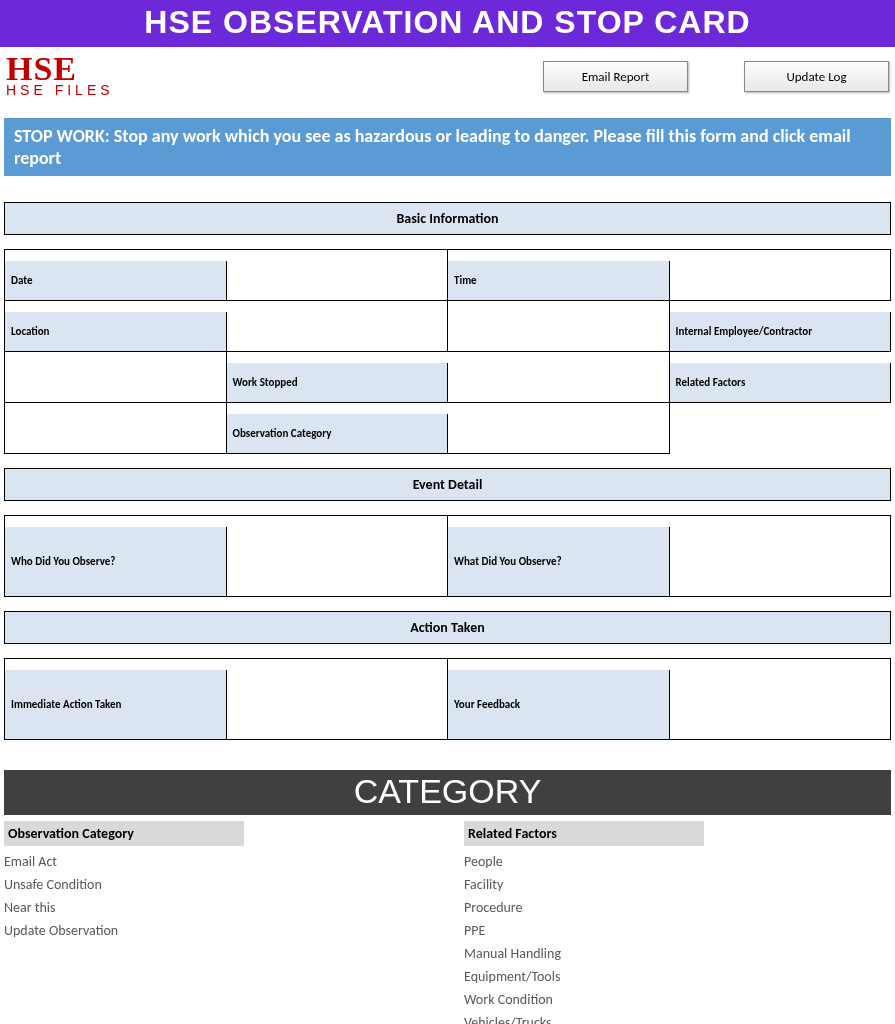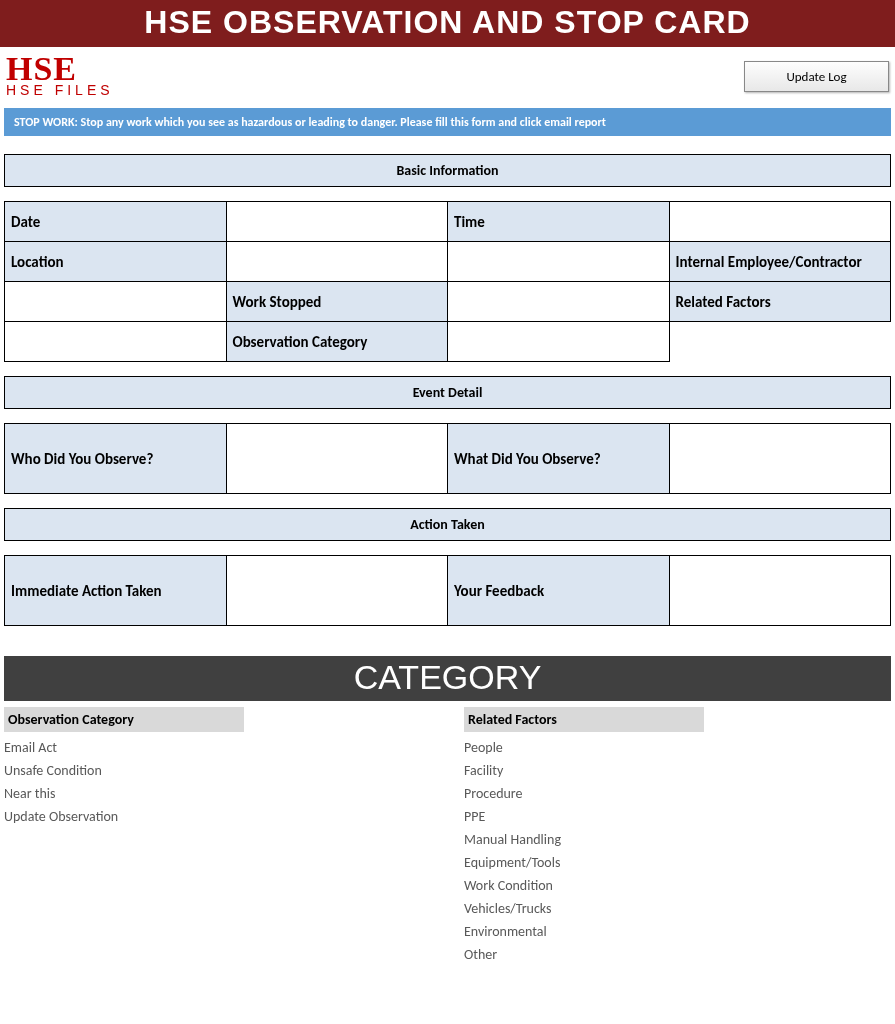--- a/index.html
+++ b/index.html
@@ -4,33 +4,33 @@
 <style>
   * { box-sizing: border-box; margin: 0; padding: 0; }
   body {
     font-family: Calibri, Arial, sans-serif;
     font-size: 14px;
     width: 895px;
     background: #fff;
     color: #000;
   }
   .title-bar {
-    background: #7f1d1d;
+    background: #6d28d9;
     color: #fff;
     text-align: center;
     font-weight: bold;
     font-size: 32px;
     padding: 4px 0 6px 0;
     letter-spacing: 1px;
     font-family: Impact, "Arial Black", sans-serif;
   }
   .header-row {
     display: flex;
     align-items: center;
-    padding: 8px 6px 10px 6px;
+    padding: 8px 6px 20px 6px;
     background: #fff;
   }
   .logo {
     flex: 0 0 140px;
   }
   .logo-big {
     font-family: "Times New Roman", serif;
     font-weight: bold;
     font-size: 34px;
     color: #c00000;
@@ -53,23 +53,23 @@
     border: 1px solid #888;
     padding: 7px 0;
     box-shadow: 1px 1px 2px rgba(0,0,0,.3);
     cursor: pointer;
   }
   .btn + .btn { margin-left: 56px; }
   .notice {
     background: #5b9bd5;
     color: #fff;
     font-weight: bold;
-    font-size: 12px;
+    font-size: 18px;
     padding: 7px 10px;
-    margin: 0 4px 18px 4px;
+    margin: 0 4px 26px 4px;
   }
   .section-heading {
     background: #dbe5f1;
     font-weight: bold;
     text-align: center;
     padding: 7px 8px;
     border: 1px solid #000;
     margin: 0 4px;
   }
   .gap { height: 14px; }
@@ -81,21 +81,21 @@
     border-left: 1px solid #000;
   }
   .cell {
     border-right: 1px solid #000;
     border-bottom: 1px solid #000;
     padding: 10px 6px;
     min-height: 40px;
     display: flex;
     align-items: center;
   }
-  .lbl { background: #dbe5f1; font-weight: bold; font-size: 15px; }
+  .lbl { background: #dbe5f1; font-weight: bold; font-size: 11px; margin-top: 11px; }
   .tall .cell { min-height: 70px; }
   .category-title {
     background: #404040;
     color: #fff;
     text-align: center;
     font-family: Impact, "Arial Black", sans-serif;
     font-size: 34px;
     padding: 2px 0 4px 0;
     margin: 30px 4px 6px 4px;
   }
@@ -122,20 +122,21 @@
 <body>
 
 <div class="title-bar">HSE OBSERVATION AND STOP CARD</div>
 
 <div class="header-row">
   <div class="logo">
     <div class="logo-big">HSE</div>
     <div class="logo-small">HSE FILES</div>
   </div>
   <div class="spacer"></div>
+  <div class="btn">Email Report</div>
   <div class="btn">Update Log</div>
 </div>
 
 <div class="notice">STOP WORK: Stop any work which you see as hazardous or leading to danger.  Please fill this form and click email report</div>
 
 <div class="section-heading">Basic Information</div>
 <div class="gap"></div>
 <div class="form-grid">
   <div class="cell lbl">Date</div>
   <div class="cell"></div>

